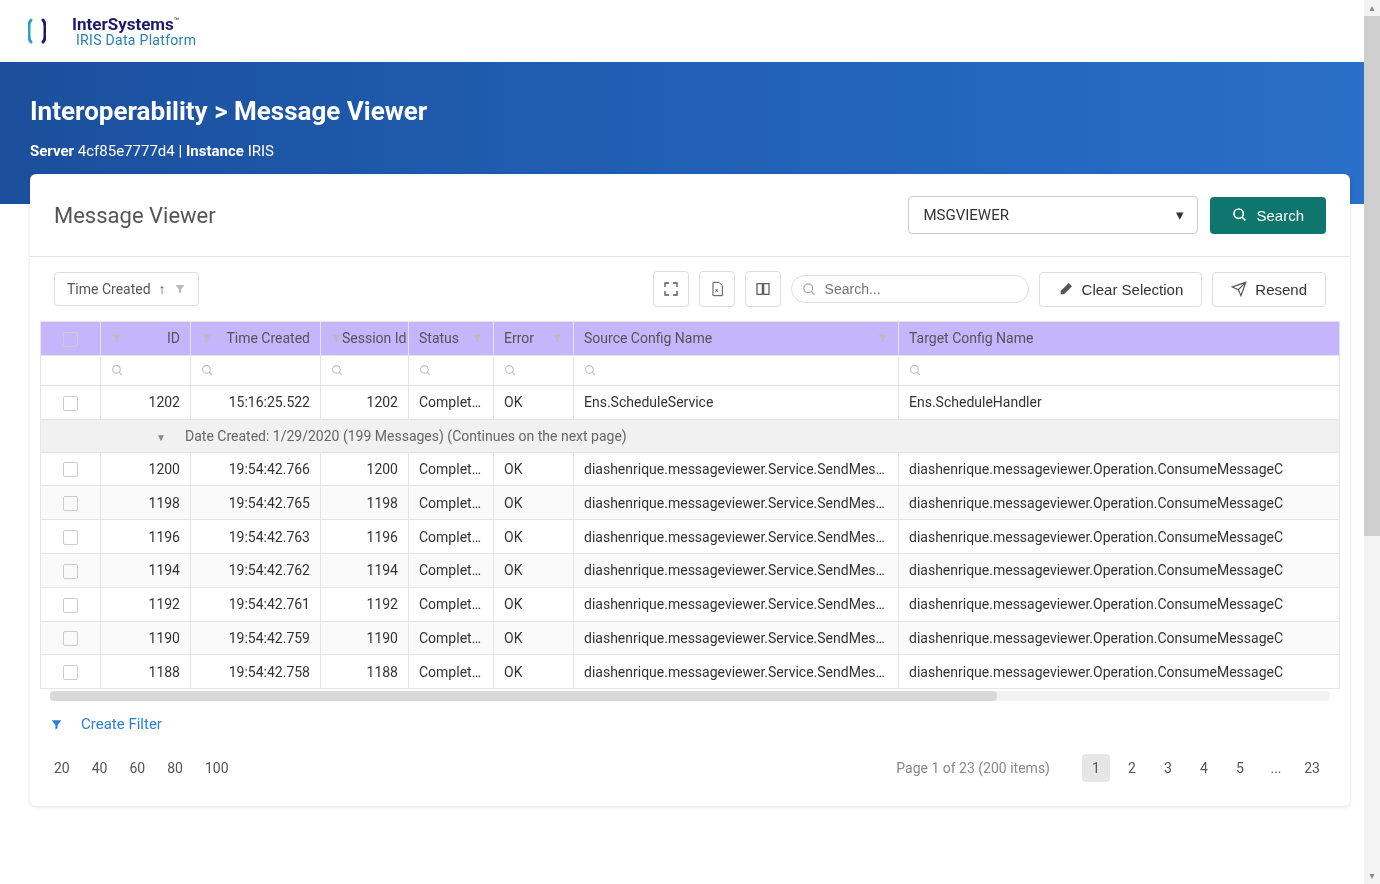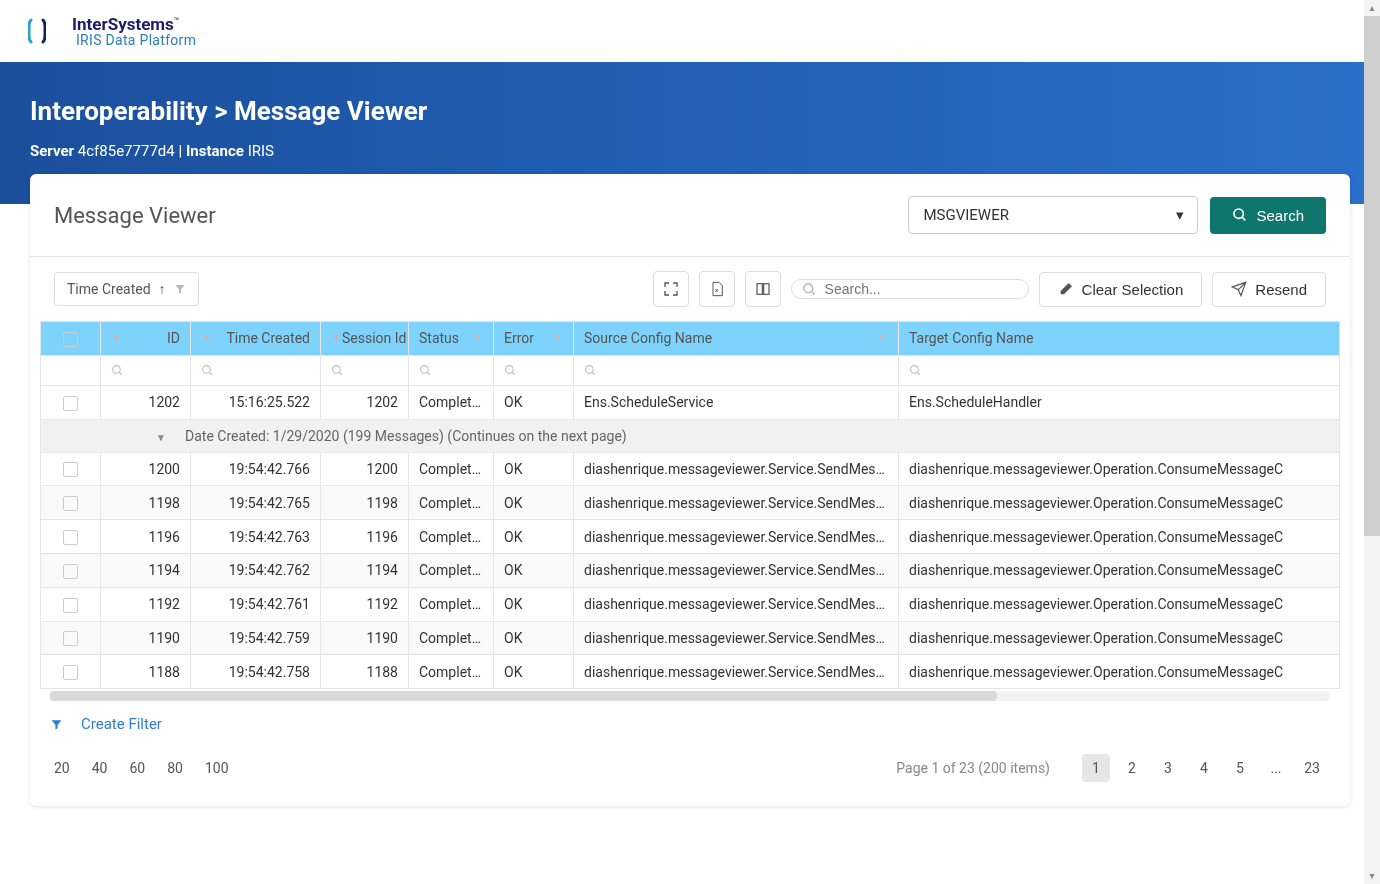--- a/index.html
+++ b/index.html
@@ -24,28 +24,28 @@
 .panel-title { font-size: 22px; color: #555; font-weight: 400; }
 .panel-controls { display: flex; gap: 12px; align-items: center; }
 .dropdown { border: 1px solid #ccc; border-radius: 4px; padding: 9px 14px; min-width: 290px; display: flex; justify-content: space-between; align-items: center; font-size: 15px; color: #333; background: #fff; }
 .btn-primary { background: #0f766e; color: #fff; border: none; border-radius: 4px; padding: 10px 22px; font-size: 15px; font-weight: 500; display: flex; align-items: center; gap: 8px; cursor: pointer; }
 
 .toolbar { display: flex; align-items: center; justify-content: space-between; padding: 14px 24px 14px 10px; }
 .toolbar-left { display: flex; align-items: center; }
 .sort-chip { border: 1px solid #ddd; border-radius: 4px; padding: 8px 12px; display: flex; align-items: center; gap: 8px; color: #555; margin-left: 14px; }
 .toolbar-right { display: flex; align-items: center; gap: 10px; }
 .icon-btn { width: 36px; height: 36px; border: 1px solid #ddd; border-radius: 4px; background: #fff; display: flex; align-items: center; justify-content: center; cursor: pointer; color: #555; }
-.search-input-wrap { display: flex; align-items: center; border: 1px solid #ddd; border-radius: 16px; padding: 0 10px; width: 238px; height: 20px; color: #888; }
+.search-input-wrap { display: flex; align-items: center; border: 1px solid #ddd; border-radius: 16px; padding: 0 10px; width: 238px; height: 28px; color: #888; }
 .search-input-wrap input { border: none; outline: none; flex: 1; font-size: 14px; margin-left: 8px; }
 .btn-outline { border: 1px solid #ddd; border-radius: 4px; background: #fff; padding: 8px 18px; font-size: 15px; display: flex; align-items: center; gap: 8px; color: #333; cursor: pointer; }
 
 .grid-wrap { margin: 0 10px; }
 table { width: 100%; border-collapse: collapse; table-layout: fixed; }
 th, td { border: 1px solid #e5e5e5; padding: 8px 10px; text-align: left; font-weight: 400; white-space: nowrap; overflow: hidden; text-overflow: ellipsis; }
-th { background: #7dd3fc; color: #555; font-size: 14px; position: relative; }
+th { background: #c4b5fd; color: #555; font-size: 14px; position: relative; }
 .col-check { width: 60px; text-align: center; }
 .col-id { width: 90px; text-align: right; }
 .col-time { width: 130px; text-align: right; }
 .col-session { width: 88px; text-align: right; }
 .col-status { width: 85px; }
 .col-error { width: 80px; }
 .col-source { width: 325px; }
 .head-inner { display: flex; align-items: center; justify-content: space-between; }
 .filter-glyph { color: #bbb; font-size: 12px; }
 th.col-id .head-inner, th.col-session .head-inner { flex-direction: row; }

